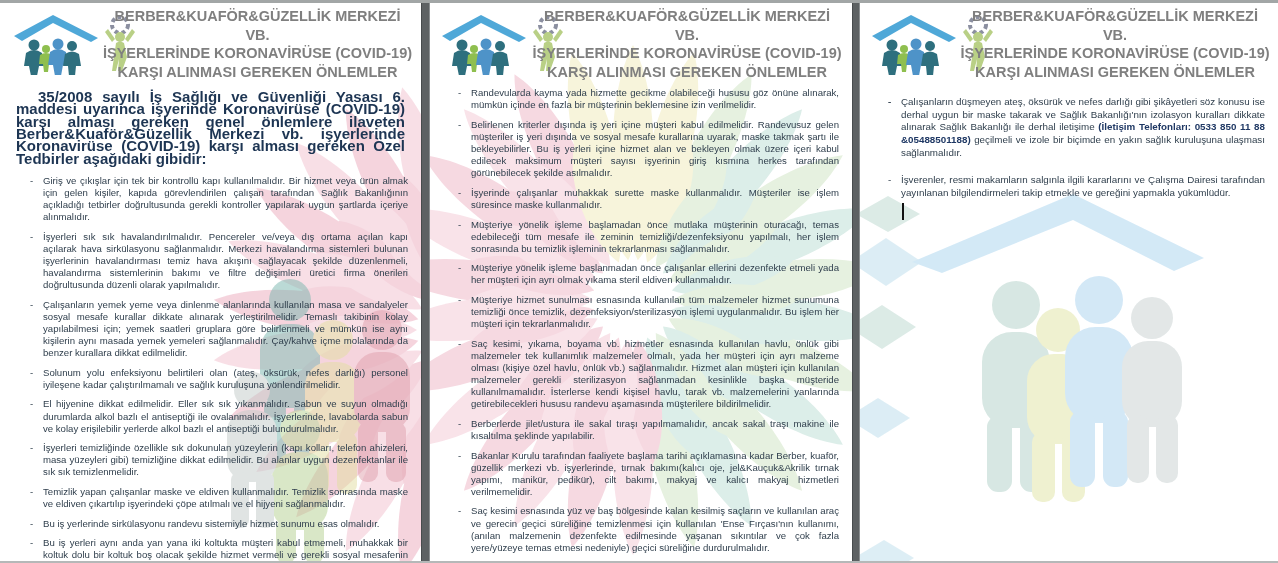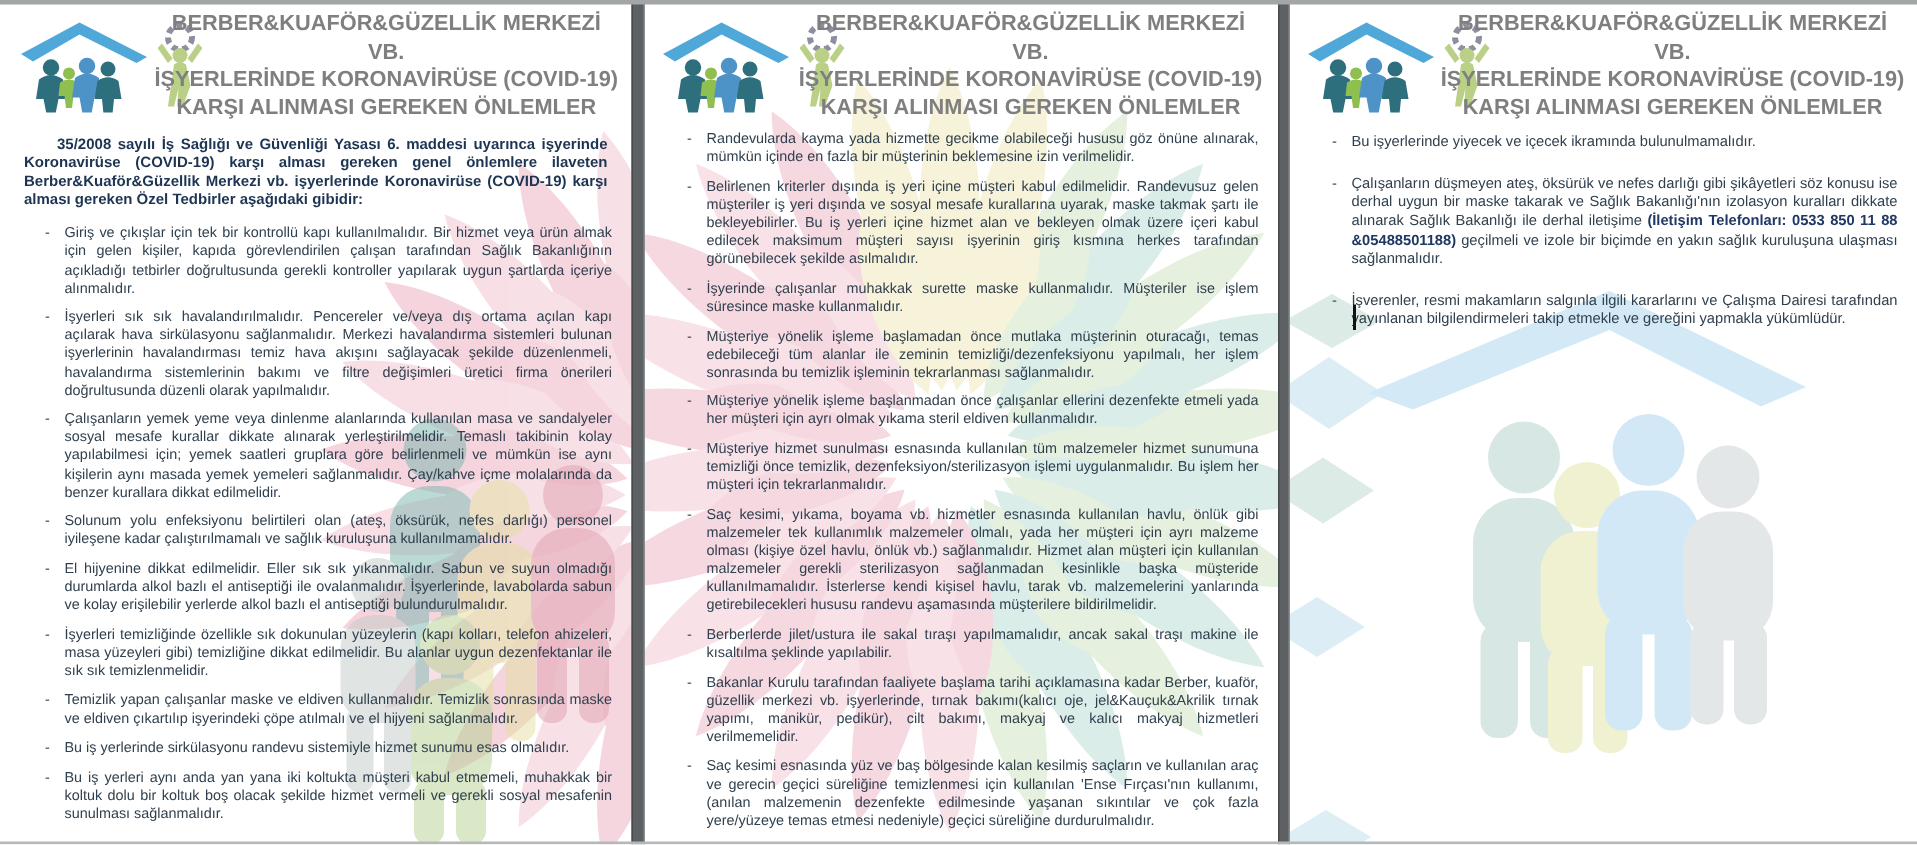--- a/index.html
+++ b/index.html
@@ -22,21 +22,21 @@
 
   .page-header{display:flex;align-items:center;padding-top:7px;}
   .logo-box{width:92px;flex:0 0 92px;margin-left:10px;}
   .title{
     flex:1;text-align:center;color:#7f7f7f;font-weight:bold;
     font-size:14.5px;line-height:1.28;padding-right:8px;letter-spacing:0;
   }
   .title span{display:block;}
 
   .intro{
-    font-size:10px;line-height:12.3px;font-weight:bold;color:#1d3553;
+    font-size:15px;line-height:12.3px;font-weight:bold;color:#1d3553;
     text-align:justify;text-indent:22px;margin:10px 16px 4px 16px;
   }
   ul.plist{list-style:none;margin:10px 13px 0 30px;padding:0;}
   ul.plist li{
     position:relative;padding-left:13px;margin-bottom:7.5px;
     font-size:9.6px;line-height:12.1px;color:#31404e;text-align:justify;
   }
   #page-3 ul.plist li{margin-bottom:15px;font-size:9.8px;line-height:12.6px;}
   .dash{position:absolute;left:0;top:0;}
   .bold-navy{font-weight:bold;color:#1f3864;}
@@ -187,21 +187,21 @@
           <span>BERBER&amp;KUAFÖR&amp;GÜZELLİK MERKEZİ VB.</span>
           <span>İŞYERLERİNDE KORONAVİRÜSE (COVID-19)</span>
           <span>KARŞI ALINMASI GEREKEN ÖNLEMLER</span>
         </div>
       </div>
       <p class="intro">35/2008 sayılı İş Sağlığı ve Güvenliği Yasası 6. maddesi uyarınca işyerinde Koronavirüse (COVID-19) karşı alması gereken genel önlemlere ilaveten Berber&amp;Kuaför&amp;Güzellik Merkezi vb. işyerlerinde Koronavirüse (COVID-19) karşı alması gereken Özel Tedbirler aşağıdaki gibidir:</p>
       <ul class="plist">
         <li><span class="dash">-</span><span>Giriş ve çıkışlar için tek bir kontrollü kapı kullanılmalıdır. Bir hizmet veya ürün almak için gelen kişiler, kapıda görevlendirilen çalışan tarafından Sağlık Bakanlığının açıkladığı tetbirler doğrultusunda gerekli kontroller yapılarak uygun şartlarda içeriye alınmalıdır.</span></li>
         <li><span class="dash">-</span><span>İşyerleri sık sık havalandırılmalıdır. Pencereler ve/veya dış ortama açılan kapı açılarak hava sirkülasyonu sağlanmalıdır. Merkezi havalandırma sistemleri bulunan işyerlerinin havalandırması temiz hava akışını sağlayacak şekilde düzenlenmeli, havalandırma sistemlerinin bakımı ve filtre değişimleri üretici firma önerileri doğrultusunda düzenli olarak yapılmalıdır.</span></li>
         <li><span class="dash">-</span><span>Çalışanların yemek yeme veya dinlenme alanlarında kullanılan masa ve sandalyeler sosyal mesafe kurallar dikkate alınarak yerleştirilmelidir. Temaslı takibinin kolay yapılabilmesi için; yemek saatleri gruplara göre belirlenmeli ve mümkün ise aynı kişilerin aynı masada yemek yemeleri sağlanmalıdır. Çay/kahve içme molalarında da benzer kurallara dikkat edilmelidir.</span></li>
-        <li><span class="dash">-</span><span>Solunum yolu enfeksiyonu belirtileri olan (ateş, öksürük, nefes darlığı) personel iyileşene kadar çalıştırılmamalı ve sağlık kuruluşuna kullanılmamalıdır.</span></li>
+        <li><span class="dash">-</span><span>Solunum yolu enfeksiyonu belirtileri olan (ateş, öksürük, nefes darlığı) personel iyileşene kadar çalıştırılmamalı ve sağlık kuruluşuna yönlendirilmelidir.</span></li>
         <li><span class="dash">-</span><span>El hijyenine dikkat edilmelidir. Eller sık sık yıkanmalıdır. Sabun ve suyun olmadığı durumlarda alkol bazlı el antiseptiği ile ovalanmalıdır. İşyerlerinde, lavabolarda sabun ve kolay erişilebilir yerlerde alkol bazlı el antiseptiği bulundurulmalıdır.</span></li>
         <li><span class="dash">-</span><span>İşyerleri temizliğinde özellikle sık dokunulan yüzeylerin (kapı kolları, telefon ahizeleri, masa yüzeyleri gibi) temizliğine dikkat edilmelidir. Bu alanlar uygun dezenfektanlar ile sık sık temizlenmelidir.</span></li>
         <li><span class="dash">-</span><span>Temizlik yapan çalışanlar maske ve eldiven kullanmalıdır. Temizlik sonrasında maske ve eldiven çıkartılıp işyerindeki çöpe atılmalı ve el hijyeni sağlanmalıdır.</span></li>
         <li><span class="dash">-</span><span>Bu iş yerlerinde sirkülasyonu randevu sistemiyle hizmet sunumu esas olmalıdır.</span></li>
         <li><span class="dash">-</span><span>Bu iş yerleri aynı anda yan yana iki koltukta müşteri kabul etmemeli, muhakkak bir koltuk dolu bir koltuk boş olacak şekilde hizmet vermeli ve gerekli sosyal mesafenin sunulması sağlanmalıdır.</span></li>
       </ul>
     </div>
   </div>
 
   <div class="divider" id="divider-1"></div>
@@ -273,21 +273,21 @@
         <div class="title">
           <span>BERBER&amp;KUAFÖR&amp;GÜZELLİK MERKEZİ VB.</span>
           <span>İŞYERLERİNDE KORONAVİRÜSE (COVID-19)</span>
           <span>KARŞI ALINMASI GEREKEN ÖNLEMLER</span>
         </div>
       </div>
       <ul class="plist" style="margin-top:6px">
         <li><span class="dash">-</span><span>Randevularda kayma yada hizmette gecikme olabileceği hususu göz önüne alınarak, mümkün içinde en fazla bir müşterinin beklemesine izin verilmelidir.</span></li>
         <li><span class="dash">-</span><span>Belirlenen kriterler dışında iş yeri içine müşteri kabul edilmelidir. Randevusuz gelen müşteriler iş yeri dışında ve sosyal mesafe kurallarına uyarak, maske takmak şartı ile bekleyebilirler. Bu iş yerleri içine  hizmet alan ve bekleyen olmak üzere içeri kabul edilecek maksimum müşteri sayısı işyerinin giriş kısmına herkes tarafından görünebilecek şekilde asılmalıdır.</span></li>
         <li><span class="dash">-</span><span>İşyerinde çalışanlar muhakkak surette maske kullanmalıdır. Müşteriler ise işlem süresince maske kullanmalıdır.</span></li>
-        <li><span class="dash">-</span><span>Müşteriye yönelik işleme başlamadan önce mutlaka müşterinin oturacağı, temas edebileceği tüm alanlar ile zeminin temizliği/dezenfeksiyonu yapılmalı, her işlem sonrasında bu temizlik işleminin tekrarlanması sağlanmalıdır.</span></li>
+        <li><span class="dash">-</span><span>Müşteriye yönelik işleme başlamadan önce mutlaka müşterinin oturacağı, temas edebileceği tüm mesafe ile zeminin temizliği/dezenfeksiyonu yapılmalı, her işlem sonrasında bu temizlik işleminin tekrarlanması sağlanmalıdır.</span></li>
         <li><span class="dash">-</span><span>Müşteriye yönelik işleme başlanmadan önce çalışanlar ellerini dezenfekte etmeli yada her müşteri için ayrı olmak yıkama steril eldiven kullanmalıdır.</span></li>
         <li><span class="dash">-</span><span>Müşteriye hizmet sunulması esnasında kullanılan tüm malzemeler hizmet sunumuna temizliği önce temizlik, dezenfeksiyon/sterilizasyon işlemi uygulanmalıdır. Bu işlem her müşteri için tekrarlanmalıdır.</span></li>
         <li><span class="dash">-</span><span>Saç kesimi, yıkama, boyama vb. hizmetler esnasında kullanılan havlu, önlük gibi malzemeler tek kullanımlık malzemeler olmalı, yada her müşteri için ayrı malzeme olması (kişiye özel havlu, önlük vb.) sağlanmalıdır. Hizmet alan müşteri için kullanılan malzemeler gerekli sterilizasyon sağlanmadan kesinlikle başka müşteride kullanılmamalıdır. İsterlerse kendi kişisel havlu, tarak vb. malzemelerini yanlarında getirebilecekleri hususu randevu aşamasında müşterilere bildirilmelidir.</span></li>
         <li><span class="dash">-</span><span>Berberlerde jilet/ustura ile sakal tıraşı yapılmamalıdır, ancak sakal traşı makine ile kısaltılma şeklinde yapılabilir.</span></li>
         <li><span class="dash">-</span><span>Bakanlar Kurulu tarafından faaliyete başlama tarihi açıklamasına kadar Berber, kuaför, güzellik merkezi vb. işyerlerinde, tırnak bakımı(kalıcı oje, jel&amp;Kauçuk&amp;Akrilik tırnak yapımı, manikür, pedikür), cilt bakımı, makyaj ve kalıcı makyaj hizmetleri verilmemelidir.</span></li>
         <li><span class="dash">-</span><span>Saç kesimi esnasında yüz ve baş bölgesinde kalan kesilmiş saçların ve kullanılan araç ve gerecin geçici süreliğine temizlenmesi için kullanılan 'Ense Fırçası'nın kullanımı, (anılan malzemenin dezenfekte edilmesinde yaşanan sıkıntılar ve çok fazla yere/yüzeye temas etmesi nedeniyle) geçici süreliğine durdurulmalıdır.</span></li>
       </ul>
     </div>
   </div>
 
@@ -340,21 +340,21 @@
               <use href="#org-logo"></use>
             </svg>
         </div>
         <div class="title">
           <span>BERBER&amp;KUAFÖR&amp;GÜZELLİK MERKEZİ VB.</span>
           <span>İŞYERLERİNDE KORONAVİRÜSE (COVID-19)</span>
           <span>KARŞI ALINMASI GEREKEN ÖNLEMLER</span>
         </div>
       </div>
       <ul class="plist" style="margin-top:8px">
-        <li><span class="dash">-</span><span>Bu işyerlerinde yiyecek ve içecek ikramında bulunulmamalıdır.</span></li>
+        <li><span class="dash">-</span></li>
         <li><span class="dash">-</span><span>Çalışanların düşmeyen ateş, öksürük ve nefes darlığı gibi şikâyetleri söz konusu ise derhal uygun bir maske takarak ve Sağlık Bakanlığı'nın izolasyon kuralları dikkate alınarak Sağlık Bakanlığı ile derhal iletişime </span><span class="bold-navy">(İletişim Telefonları: 0533 850 11 88 &amp;05488501188)</span><span> geçilmeli ve izole bir biçimde en yakın sağlık kuruluşuna ulaşması sağlanmalıdır.</span></li>
         <li><span class="dash">-</span><span>İşverenler, resmi makamların salgınla ilgili kararlarını ve Çalışma Dairesi tarafından yayınlanan bilgilendirmeleri takip etmekle ve gereğini yapmakla yükümlüdür.</span></li>
       </ul>
     </div>
   </div>
 
   <div class="bottom-strip"></div>
 </div>
 
 </body></html>

